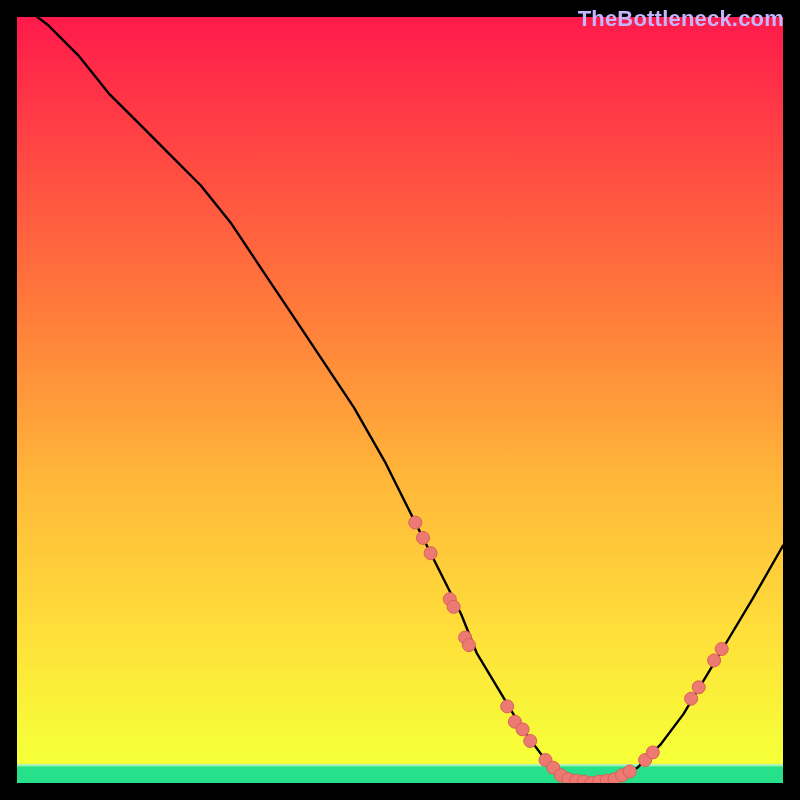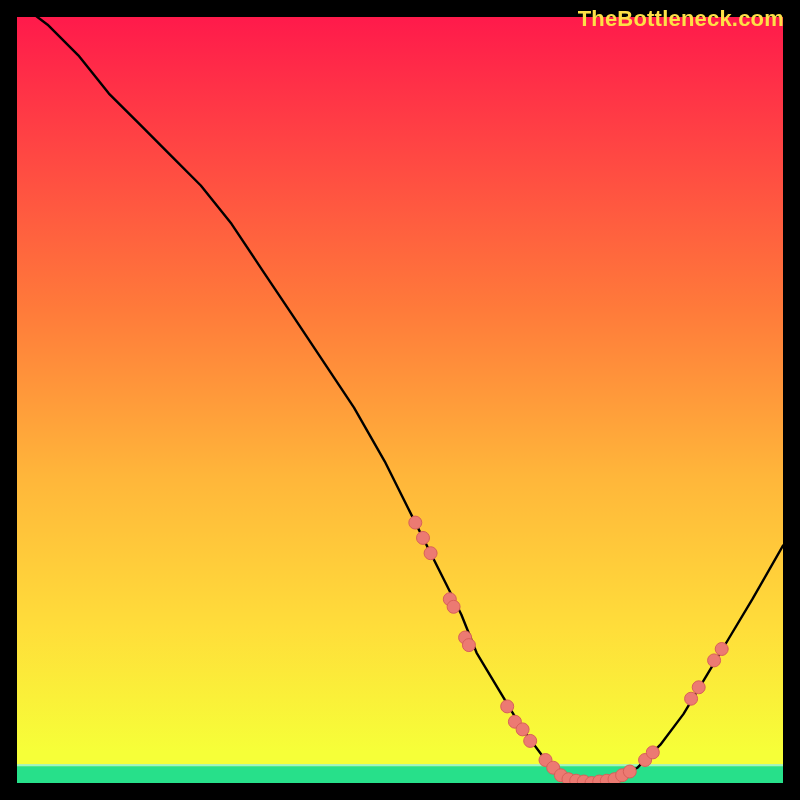--- a/index.html
+++ b/index.html
@@ -14,21 +14,21 @@
   .outer {
     width: 800px;
     height: 800px;
     background: #000;
     position: relative;
   }
   .watermark {
     position: absolute;
     top: 6px;
     right: 16px;
-    color: #fde047;
+    color: #c4b5fd;
     font-size: 22px;
     font-weight: 600;
     letter-spacing: 0.2px;
     user-select: none;
     z-index: 10;
   }
   .plot {
     position: absolute;
     left: 17px;
     top: 17px;

